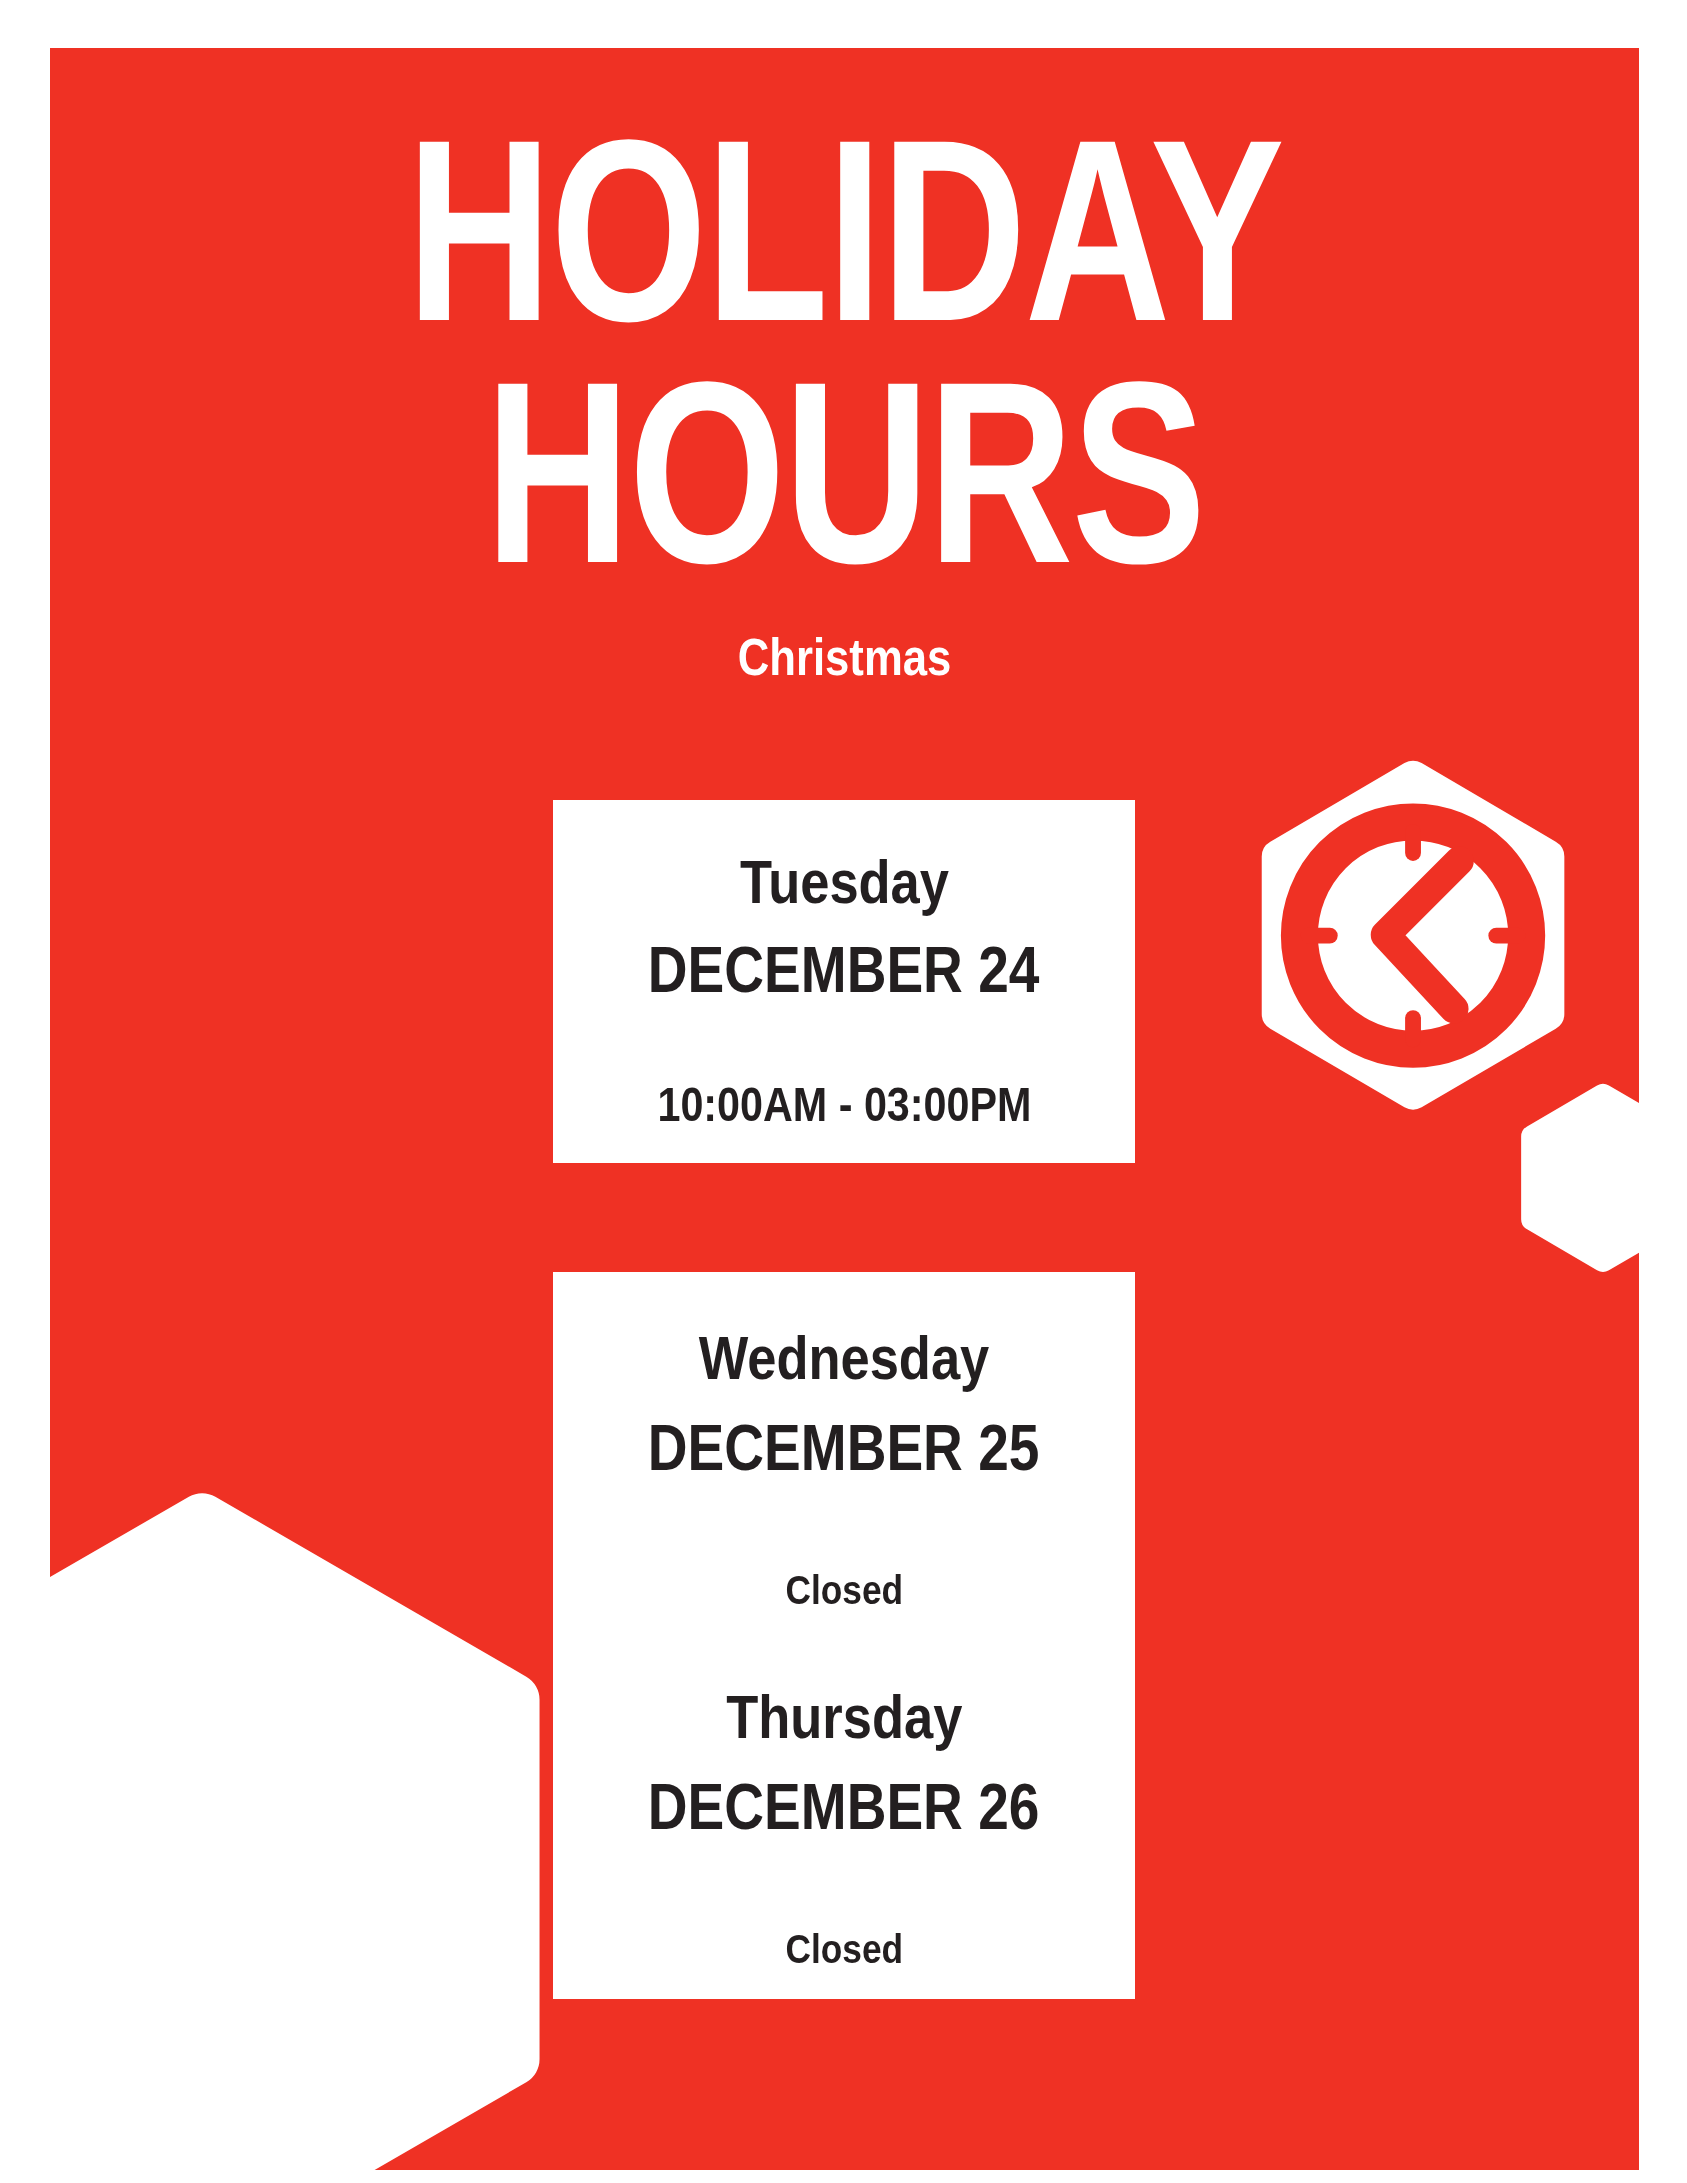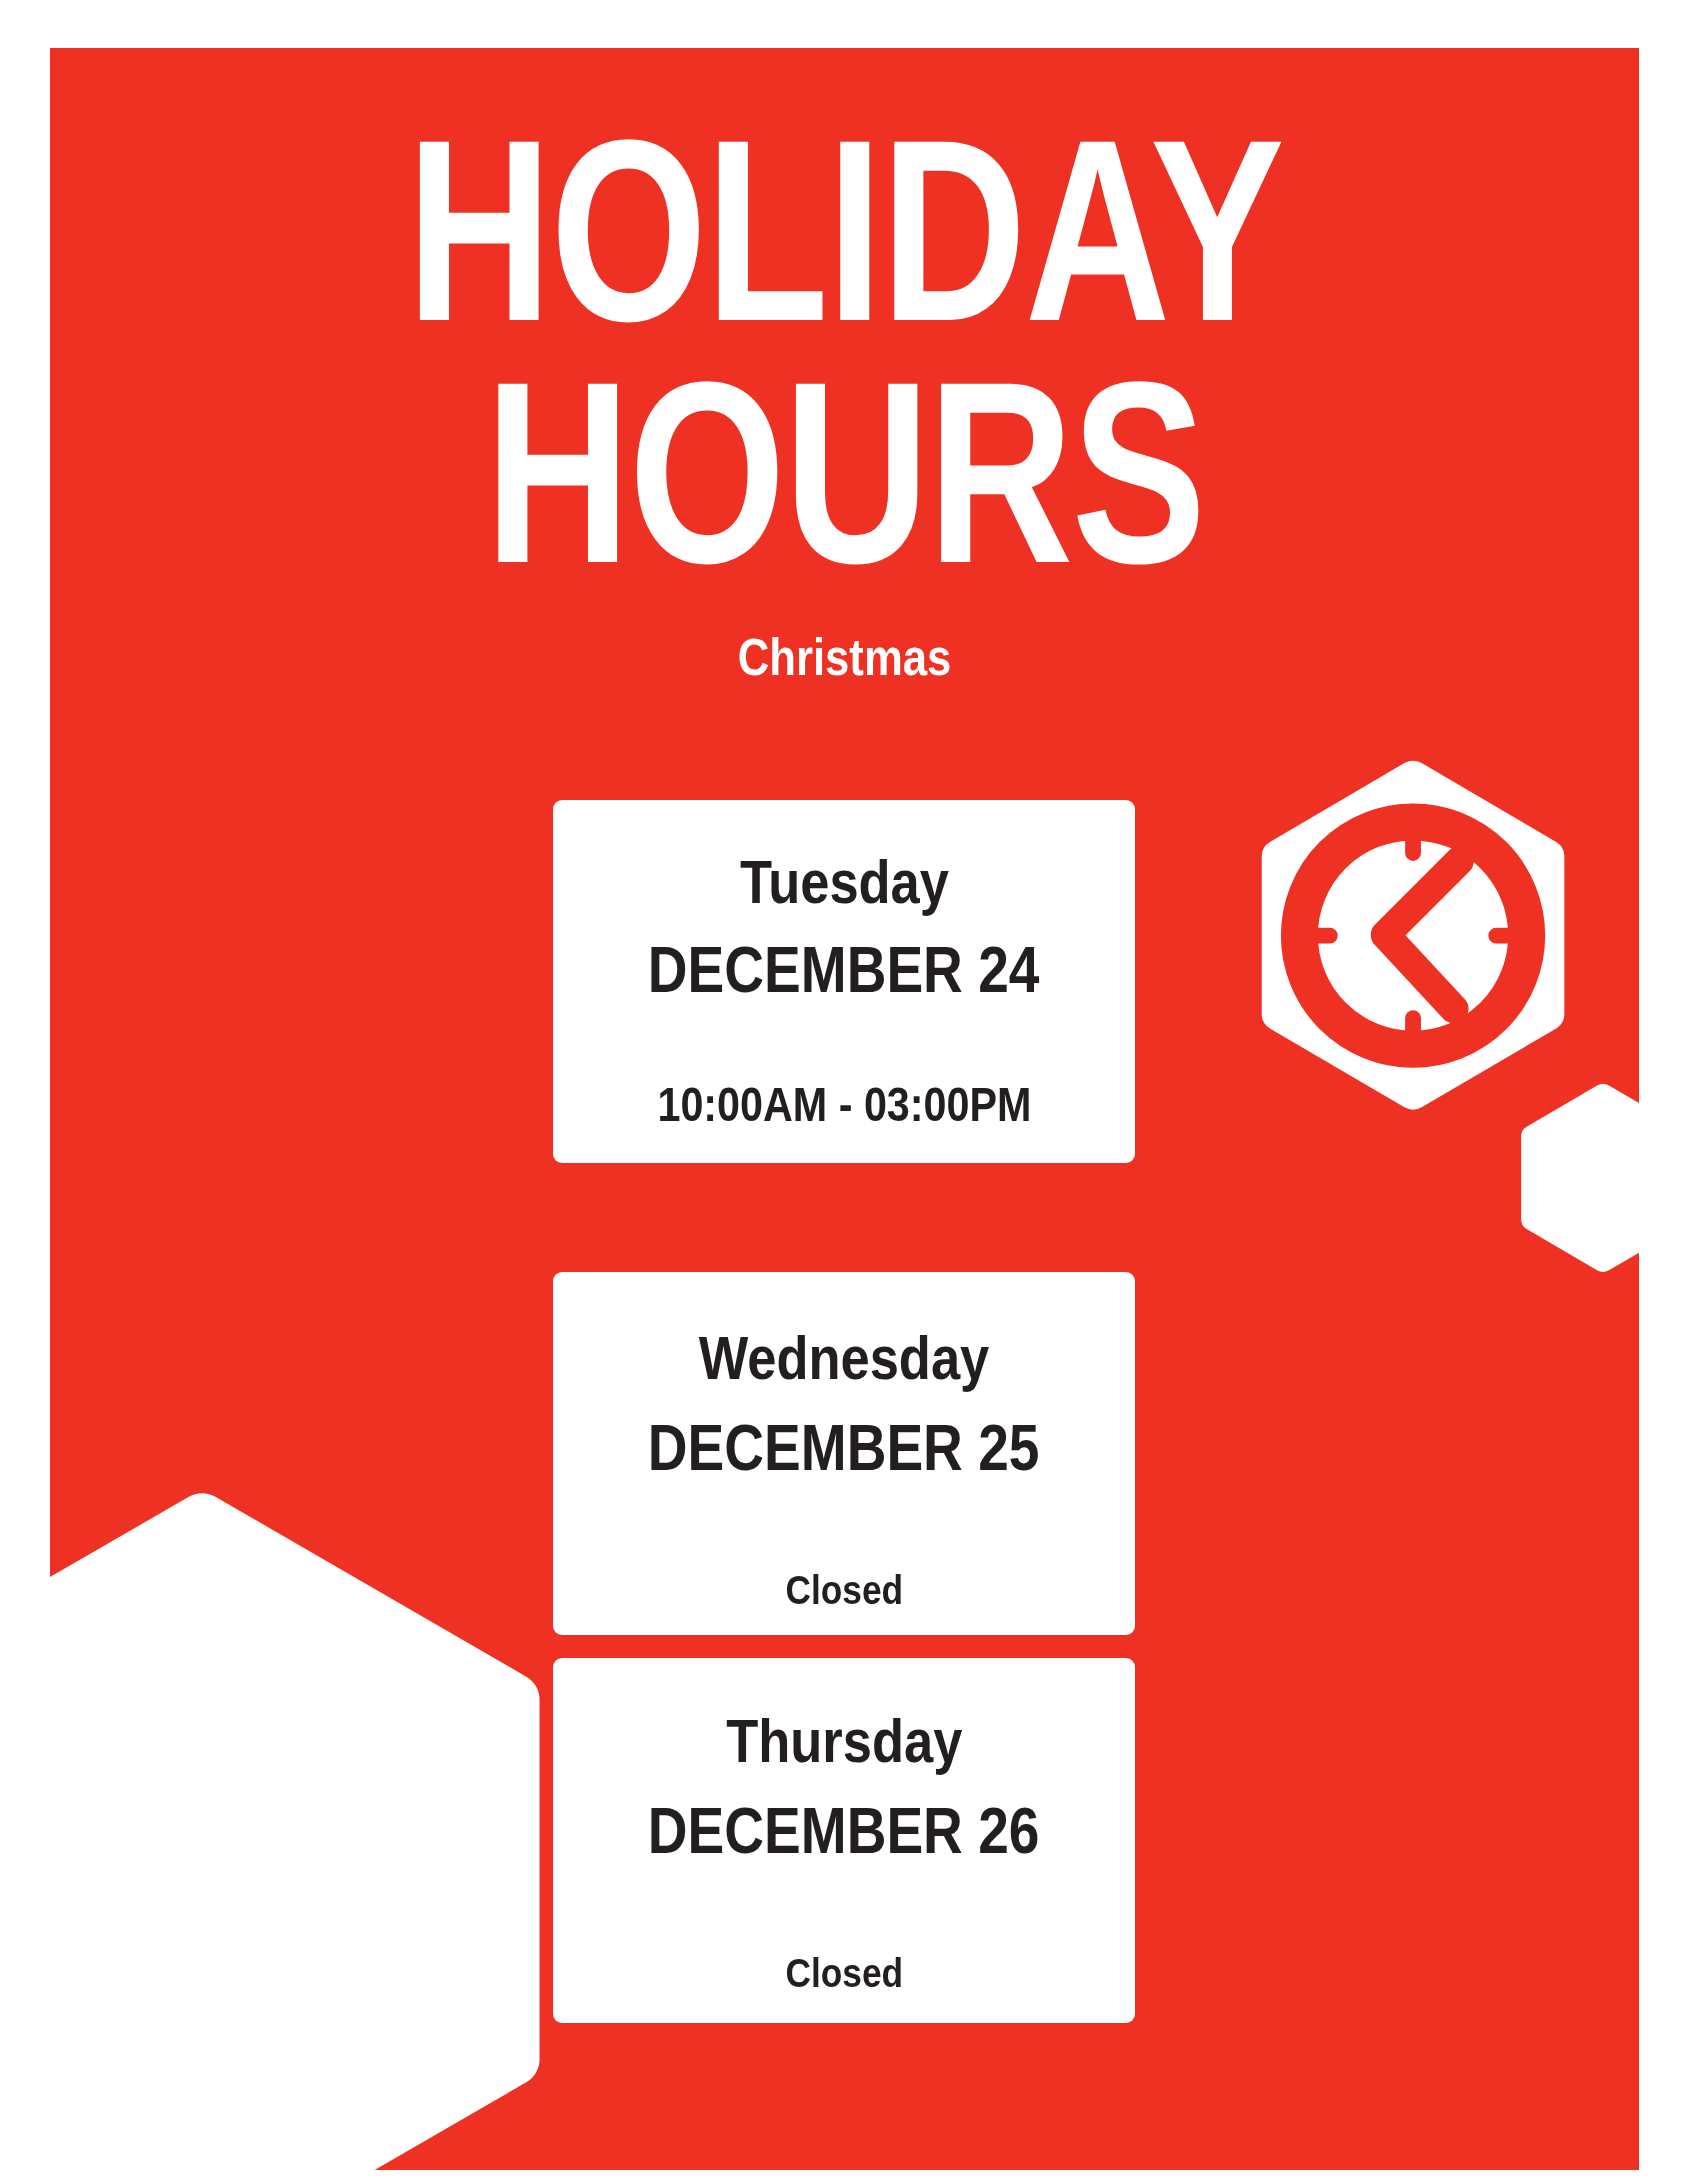--- a/index.html
+++ b/index.html
@@ -100,25 +100,24 @@
     position: absolute;
     left: 0;
     width: 582px;
     background: #ffffff;
     box-sizing: border-box;
     display: flex;
     flex-direction: column;
     align-items: center;
     justify-content: flex-start;
     text-align: center;
-    border-radius: 9px;
   }
   #card-0 { top: 0px;   height: 363px; }
   #card-1 { top: 429px; height: 363px; margin-top: 43px; }
-  #card-2 { top: 858px; height: 365px; }
+  #card-2 { top: 834px; height: 365px; }
 
   .day-name {
     color: #231f20;
     font-family: "Liberation Sans Narrow", "Liberation Sans", sans-serif;
     font-weight: bold;
     font-size: 61px;
     line-height: 1;
     transform: scaleX(0.86);
     transform-origin: center center;
     white-space: nowrap;

